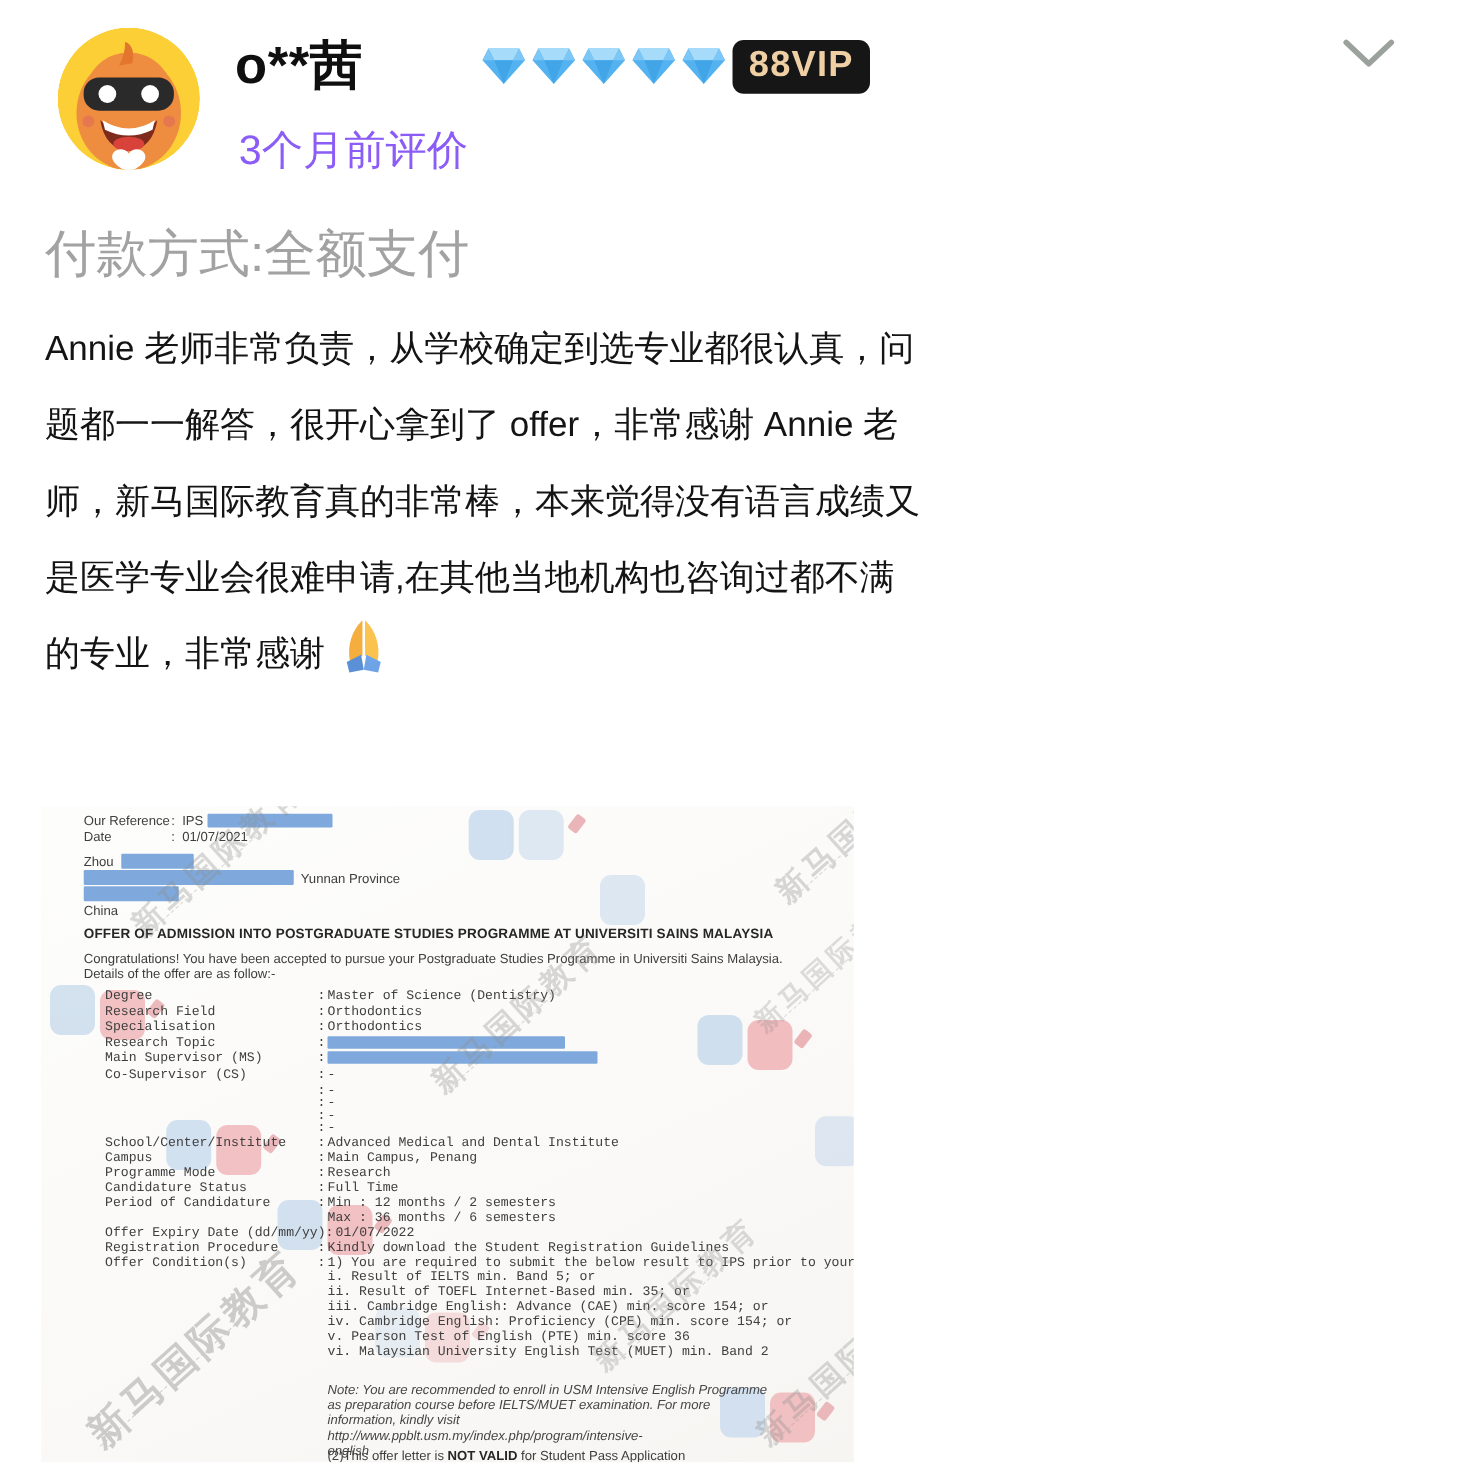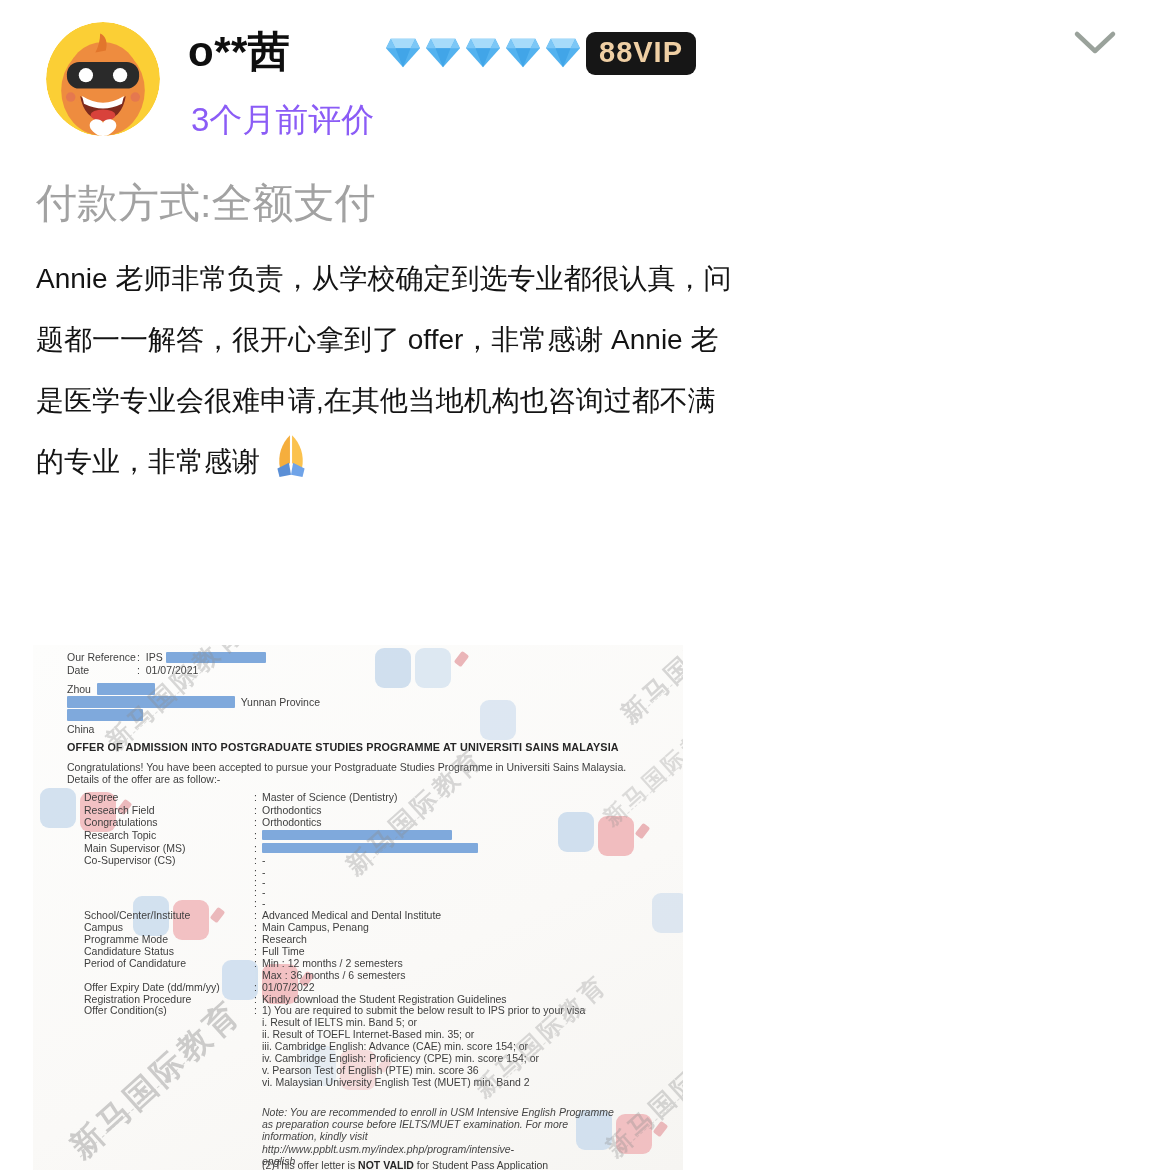--- a/index.html
+++ b/index.html
@@ -26,21 +26,21 @@
   .doc{position:absolute;left:33px;top:645px;width:650px;height:525px;overflow:hidden;
        background:linear-gradient(155deg,#fdfdfc 0%,#faf9f7 60%,#f6f5f2 100%);
        font-size:10.5px;color:#3E3E3E;line-height:12px;}
   .doc .abs{position:absolute;}
   .doc .b{font-weight:700;color:#262626;}
   .bar{display:inline-block;background:#7FA9DC;border-radius:1px;vertical-align:-2px;}
   .doc-title{position:absolute;left:34px;top:96px;font-weight:700;color:#262626;font-size:10.8px;letter-spacing:.15px;white-space:nowrap;}
   .intro{position:absolute;left:34px;top:116px;line-height:12.4px;width:600px;}
 
   .rows{position:absolute;left:51px;width:592px;}
-  .rows .row{display:flex;align-items:center;}
+  .rows .row{display:flex;align-items:flex-start;font-family:Liberation Mono, monospace;}
   .rows-a .row{height:12.6px;}
   .rows-a .row.dash{height:10.3px;}
   .rows-b .row{height:11.95px;}
   .rows .lbl{flex:0 0 170px;white-space:nowrap;}
   .rows .sep{flex:0 0 8px;}
   .rows .val{flex:1;white-space:nowrap;}
   .rows .val .bar{height:10px;vertical-align:-1px;}
 
   .note{position:absolute;left:229px;top:461px;width:360px;font-style:italic;line-height:12.2px;color:#454545;}
   .doc-footer{position:absolute;left:229px;top:514px;white-space:nowrap;}
@@ -130,20 +130,21 @@
     <svg width="46" height="30" viewBox="0 0 46 30">
       <path d="M5,6 L23,23 L41,6" fill="none" stroke="#9AA29B" stroke-width="4.5" stroke-linecap="round" stroke-linejoin="round"></path>
     </svg>
   </div>
 
   <div class="payment">付款方式:全额支付</div>
 
   <div class="review" id="review">
       <div class="rline">Annie 老师非常负责，从学校确定到选专业都很认真，问</div>
       <div class="rline">题都一一解答，很开心拿到了 offer，非常感谢 Annie 老</div>
+      <div class="rline">师，新马国际教育真的非常棒，本来觉得没有语言成绩又</div>
       <div class="rline">是医学专业会很难申请,在其他当地机构也咨询过都不满</div>
       <div class="rline">的专业，非常感谢<svg class="hands" width="46" height="46" viewBox="0 0 44 44">
       <path d="M21,3 C13,11 9,22 11.5,35 L21,30 Z" fill="#F5AE3D"></path>
       <path d="M23,3 C31,11 35,22 32.5,35 L23,30 Z" fill="#FBC24E"></path>
       <path d="M9,35 L20,29.5 L22,41 L11,43 Z" fill="#5B8FD6"></path>
       <path d="M35,35 L24,29.5 L22,41 L33,43 Z" fill="#6FA3E8"></path>
     </svg></div>
     </div>
 
   <div class="doc">
@@ -256,21 +257,21 @@
             <span class="lbl">Degree</span>
             <span class="sep">:</span>
             <span class="val">Master of Science (Dentistry)</span>
           </div>
           <div class="row">
             <span class="lbl">Research Field</span>
             <span class="sep">:</span>
             <span class="val">Orthodontics</span>
           </div>
           <div class="row">
-            <span class="lbl">Congratulations</span>
+            <span class="lbl">Specialisation</span>
             <span class="sep">:</span>
             <span class="val">Orthodontics</span>
           </div>
           <div class="row">
             <span class="lbl">Research Topic</span>
             <span class="sep">:</span>
             <span class="val"><span class="bar" style="width: 190px; background: rgb(127, 169, 220);"></span></span>
           </div>
           <div class="row">
             <span class="lbl">Main Supervisor (MS)</span>

